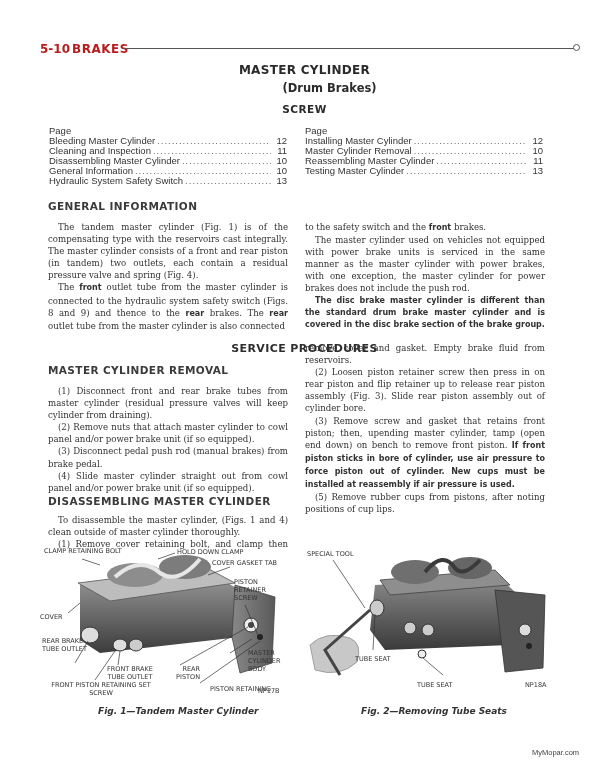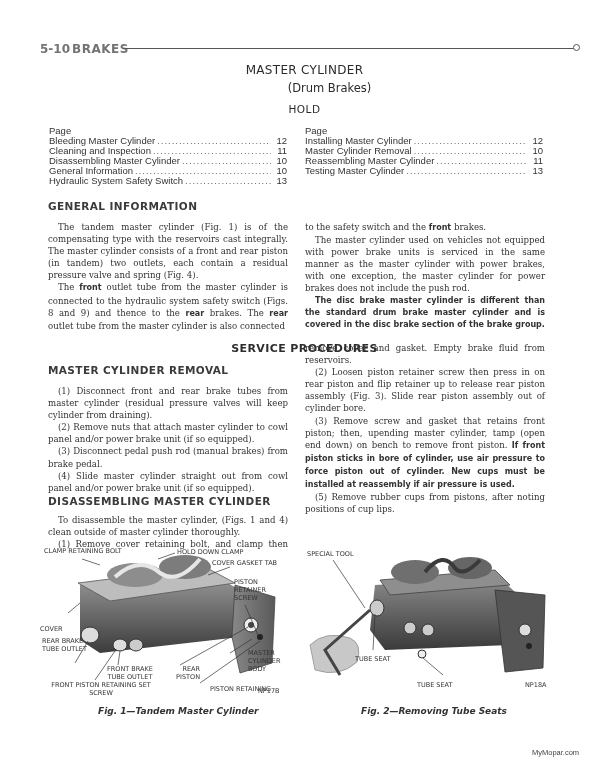--- a/index.html
+++ b/index.html
@@ -4,27 +4,27 @@
 <style>
   html, body { margin: 0; padding: 0; }
   body {
     width: 609px; height: 768px; overflow: hidden;
     background: #ffffff; color: #2a2a2a;
     font-family: "DejaVu Serif", serif;
     position: relative;
   }
   .page { position: absolute; left: 0; top: 0; width: 609px; height: 768px; }
   .hdr { position: absolute; left: 40px; top: 42px; width: 500px; height: 14px;
-         font-family: "DejaVu Sans", sans-serif; font-weight: bold; font-size: 12px; color: #737373; }
+         font-family: "DejaVu Sans", sans-serif; font-weight: bold; font-size: 12px; color: #b91c1c; }
   .hdr .pg { position: absolute; left: 0; top: 0; }
   .hdr .sec { position: absolute; left: 32px; top: 0; letter-spacing: 0.5px; }
   .hdr .rule { position: absolute; left: 83px; top: 6px; width: 451px; height: 1px; background: #555; }
   .hdr .circ { position: absolute; left: 533px; top: 2px; width: 5px; height: 5px; border: 1px solid #555; border-radius: 50%; background: #fff; }
   .center { position: absolute; left: 0; width: 609px; text-align: center;
-            font-family: "DejaVu Sans", sans-serif; font-weight: normal; color: #2b2b2b; }
+            font-family: "DejaVu Sans", sans-serif; font-weight: bold; color: #2b2b2b; }
   .t1 { top: 63px; font-size: 12px; letter-spacing: 0.3px; }
   .t2 { top: 81px; font-size: 11.5px; margin-left: 25px; }
   .t3 { top: 103px; font-size: 10.5px; letter-spacing: 0.5px; }
   .idx { position: absolute; font-family: "Liberation Sans", sans-serif; font-size: 9.5px; color: #333; }
   .idx .pagehdr { text-align: left; line-height: 10px; }
   .idx .row { display: flex; line-height: 10px; white-space: nowrap; }
   .idx .row .lbl { flex: 0 0 auto; }
   .idx .row .dots { flex: 1 1 auto; overflow: hidden; color: #666; letter-spacing: 1px; margin: 0 2px; }
   .idx .row .dots::after { content: "..............................................................................."; }
   .idx .row .num { flex: 0 0 14px; text-align: right; }
@@ -48,21 +48,21 @@
 
   <div class="hdr">
     <span class="pg">5-10</span>
     <span class="sec">BRAKES</span>
     <span class="rule"></span>
     <span class="circ"></span>
   </div>
 
   <div class="center t1">MASTER CYLINDER</div>
   <div class="center t2">(Drum Brakes)</div>
-  <div class="center t3">HOLD</div>
+  <div class="center t3">SCREW</div>
 
   <div class="idx" style="left:49px; top:126px; width:238px;">
     <div class="pagehdr">Page</div>
     <div class="row">
         <span class="lbl">Bleeding Master Cylinder</span>
         <span class="dots"></span>
         <span class="num">12</span>
       </div>
     <div class="row">
         <span class="lbl">Cleaning and Inspection</span>
@@ -188,21 +188,21 @@
         <line x1="140" y1="120" x2="208" y2="82"></line>
         <line x1="190" y1="108" x2="212" y2="94"></line>
         <line x1="55" y1="135" x2="75" y2="106"></line>
         <line x1="160" y1="138" x2="220" y2="96"></line>
       </g>
     </svg>
     <div class="lbl-s" style="left:4px; top:2px; text-align:right;">CLAMP RETAINING BOLT</div>
     <div class="lbl-s" style="left:137px; top:3px;">HOLD DOWN CLAMP</div>
     <div class="lbl-s" style="left:172px; top:14px; width:70px; white-space:normal;">COVER GASKET TAB</div>
     <div class="lbl-s" style="left:194px; top:33px; width:40px; white-space:normal;">PISTON RETAINER SCREW</div>
-    <div class="lbl-s" style="left:0px; top:80px;">COVER</div>
+    <div class="lbl-s" style="left:0px; top:68px;">COVER</div>
     <div class="lbl-s" style="left:2px; top:92px; width:50px; white-space:normal;">REAR BRAKE TUBE OUTLET</div>
     <div class="lbl-s" style="left:60px; top:120px; width:60px; white-space:normal; text-align:center;">FRONT BRAKE TUBE OUTLET</div>
     <div class="lbl-s" style="left:130px; top:120px; width:30px; white-space:normal; text-align:right;">REAR PISTON</div>
     <div class="lbl-s" style="left:208px; top:104px; width:45px; white-space:normal;">MASTER CYLINDER BODY</div>
     <div class="lbl-s" style="left:6px; top:136px; width:110px; white-space:normal; text-align:center;">FRONT PISTON RETAINING SET SCREW</div>
     <div class="lbl-s" style="left:128px; top:140px;padding-left:42px;">PISTON RETAINING</div>
     <div class="lbl-s" style="left:218px; top:142px;">NP17B</div>
   </div>
   <div class="cap" style="left:98px; top:706px;">Fig. 1—Tandem Master Cylinder</div>
 

